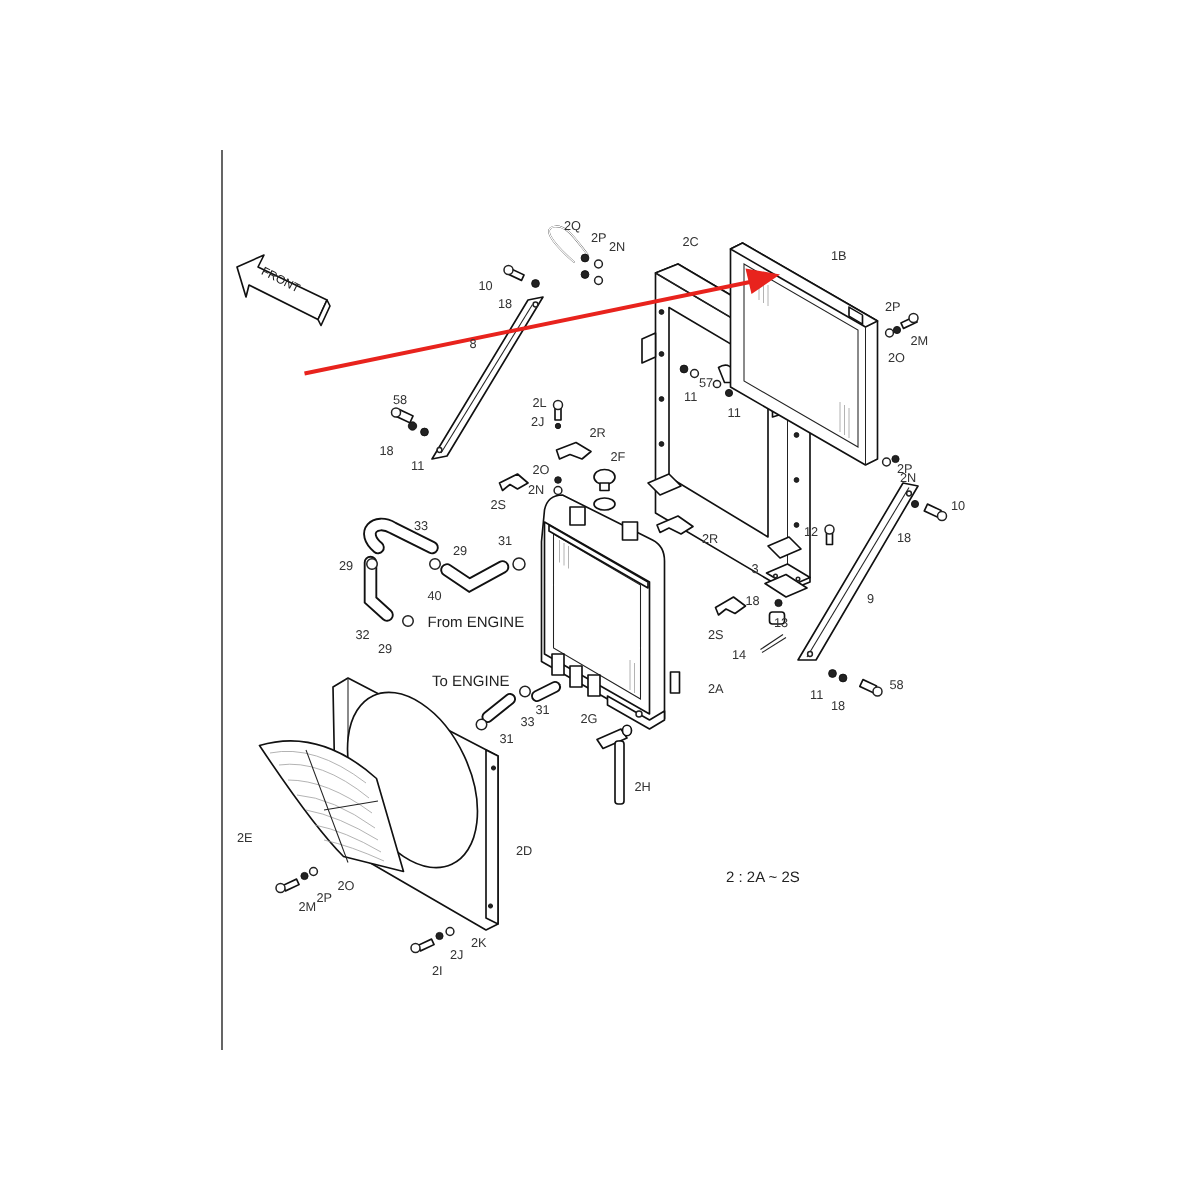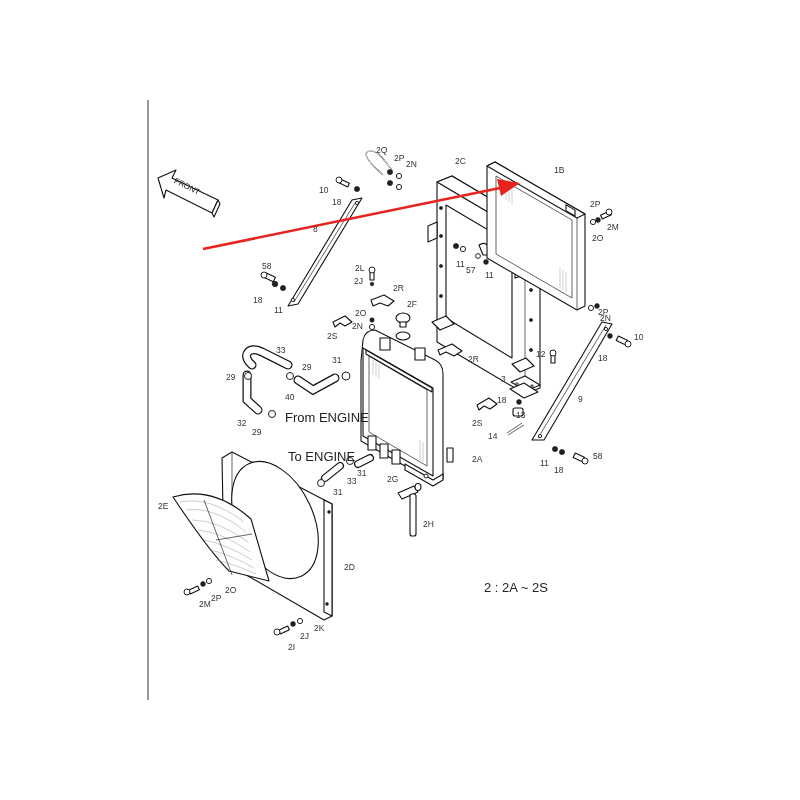--- a/index.html
+++ b/index.html
@@ -1,21 +1,21 @@
 <!DOCTYPE html>
 <html><head>
   <meta charset="utf-8">
   <style>
     html, body { margin: 0; padding: 0; background: #ffffff; }
     body { width: 800px; height: 800px; position: relative; overflow: hidden;
            font-family: "Liberation Sans", sans-serif; }
     #canvas { position: absolute; left: 0; top: 0; width: 800px; height: 800px; }
     .lbl { position: absolute; font-size: 8.5px; color: #333; line-height: 1;
            white-space: nowrap; font-family: "Liberation Sans", sans-serif; }
-    .lbl-big { font-size: 13px; color: #222; }
+    .lbl-big { font-size: 10px; color: #222; }
     .ln { stroke: #111; stroke-width: 1.1; fill: #fff; stroke-linejoin: round; }
     .ln-thin { stroke: #222; stroke-width: 0.7; fill: none; }
     .hatch { stroke: #999; stroke-width: 0.5; fill: none; }
     .dark { fill: #222; stroke: #111; stroke-width: 0.6; }
     .washer { fill: #fff; stroke: #222; stroke-width: 1; }
   </style>
 </head>
 <body>
 
 <div id="diagram">
@@ -274,21 +274,21 @@
   <span class="lbl" style="left:262px;top:262px">58</span>
   <span class="lbl" style="left:253px;top:296px">18</span>
   <span class="lbl" style="left:274px;top:306px">11</span>
 
   <span class="lbl" style="left:455px;top:157px">2C</span>
   <span class="lbl" style="left:554px;top:166px">1B</span>
   <span class="lbl" style="left:590px;top:200px">2P</span>
   <span class="lbl" style="left:607px;top:223px">2M</span>
   <span class="lbl" style="left:592px;top:234px">2O</span>
   <span class="lbl" style="left:456px;top:260px">11</span>
-  <span class="lbl" style="left:466px;top:266px">57</span>
+  <span class="lbl" style="left:466px;top:251px">57</span>
   <span class="lbl" style="left:485px;top:271px">11</span>
 
   <span class="lbl" style="left:355px;top:264px">2L</span>
   <span class="lbl" style="left:354px;top:277px">2J</span>
   <span class="lbl" style="left:393px;top:284px">2R</span>
   <span class="lbl" style="left:407px;top:300px">2F</span>
   <span class="lbl" style="left:355px;top:309px">2O</span>
   <span class="lbl" style="left:352px;top:322px">2N</span>
   <span class="lbl" style="left:327px;top:332px">2S</span>
 
@@ -318,21 +318,21 @@
   <span class="lbl" style="left:252px;top:428px">29</span>
 
   <span class="lbl lbl-big" style="left:288px;top:450px">To ENGINE</span>
   <span class="lbl" style="left:357px;top:469px">31</span>
   <span class="lbl" style="left:347px;top:477px">33</span>
   <span class="lbl" style="left:333px;top:488px">31</span>
   <span class="lbl" style="left:387px;top:475px">2G</span>
   <span class="lbl" style="left:472px;top:455px">2A</span>
   <span class="lbl" style="left:423px;top:520px">2H</span>
 
-  <span class="lbl" style="left:158px;top:502px">2E</span>
+  <span class="lbl" style="left:158px;top:554px">2E</span>
   <span class="lbl" style="left:344px;top:563px">2D</span>
   <span class="lbl" style="left:225px;top:586px">2O</span>
   <span class="lbl" style="left:211px;top:594px">2P</span>
   <span class="lbl" style="left:199px;top:600px">2M</span>
   <span class="lbl" style="left:314px;top:624px">2K</span>
   <span class="lbl" style="left:300px;top:632px">2J</span>
   <span class="lbl" style="left:288px;top:643px">2I</span>
 
   <span class="lbl lbl-big" style="left:484px;top:581px">2 : 2A ~ 2S</span>
 </div>

